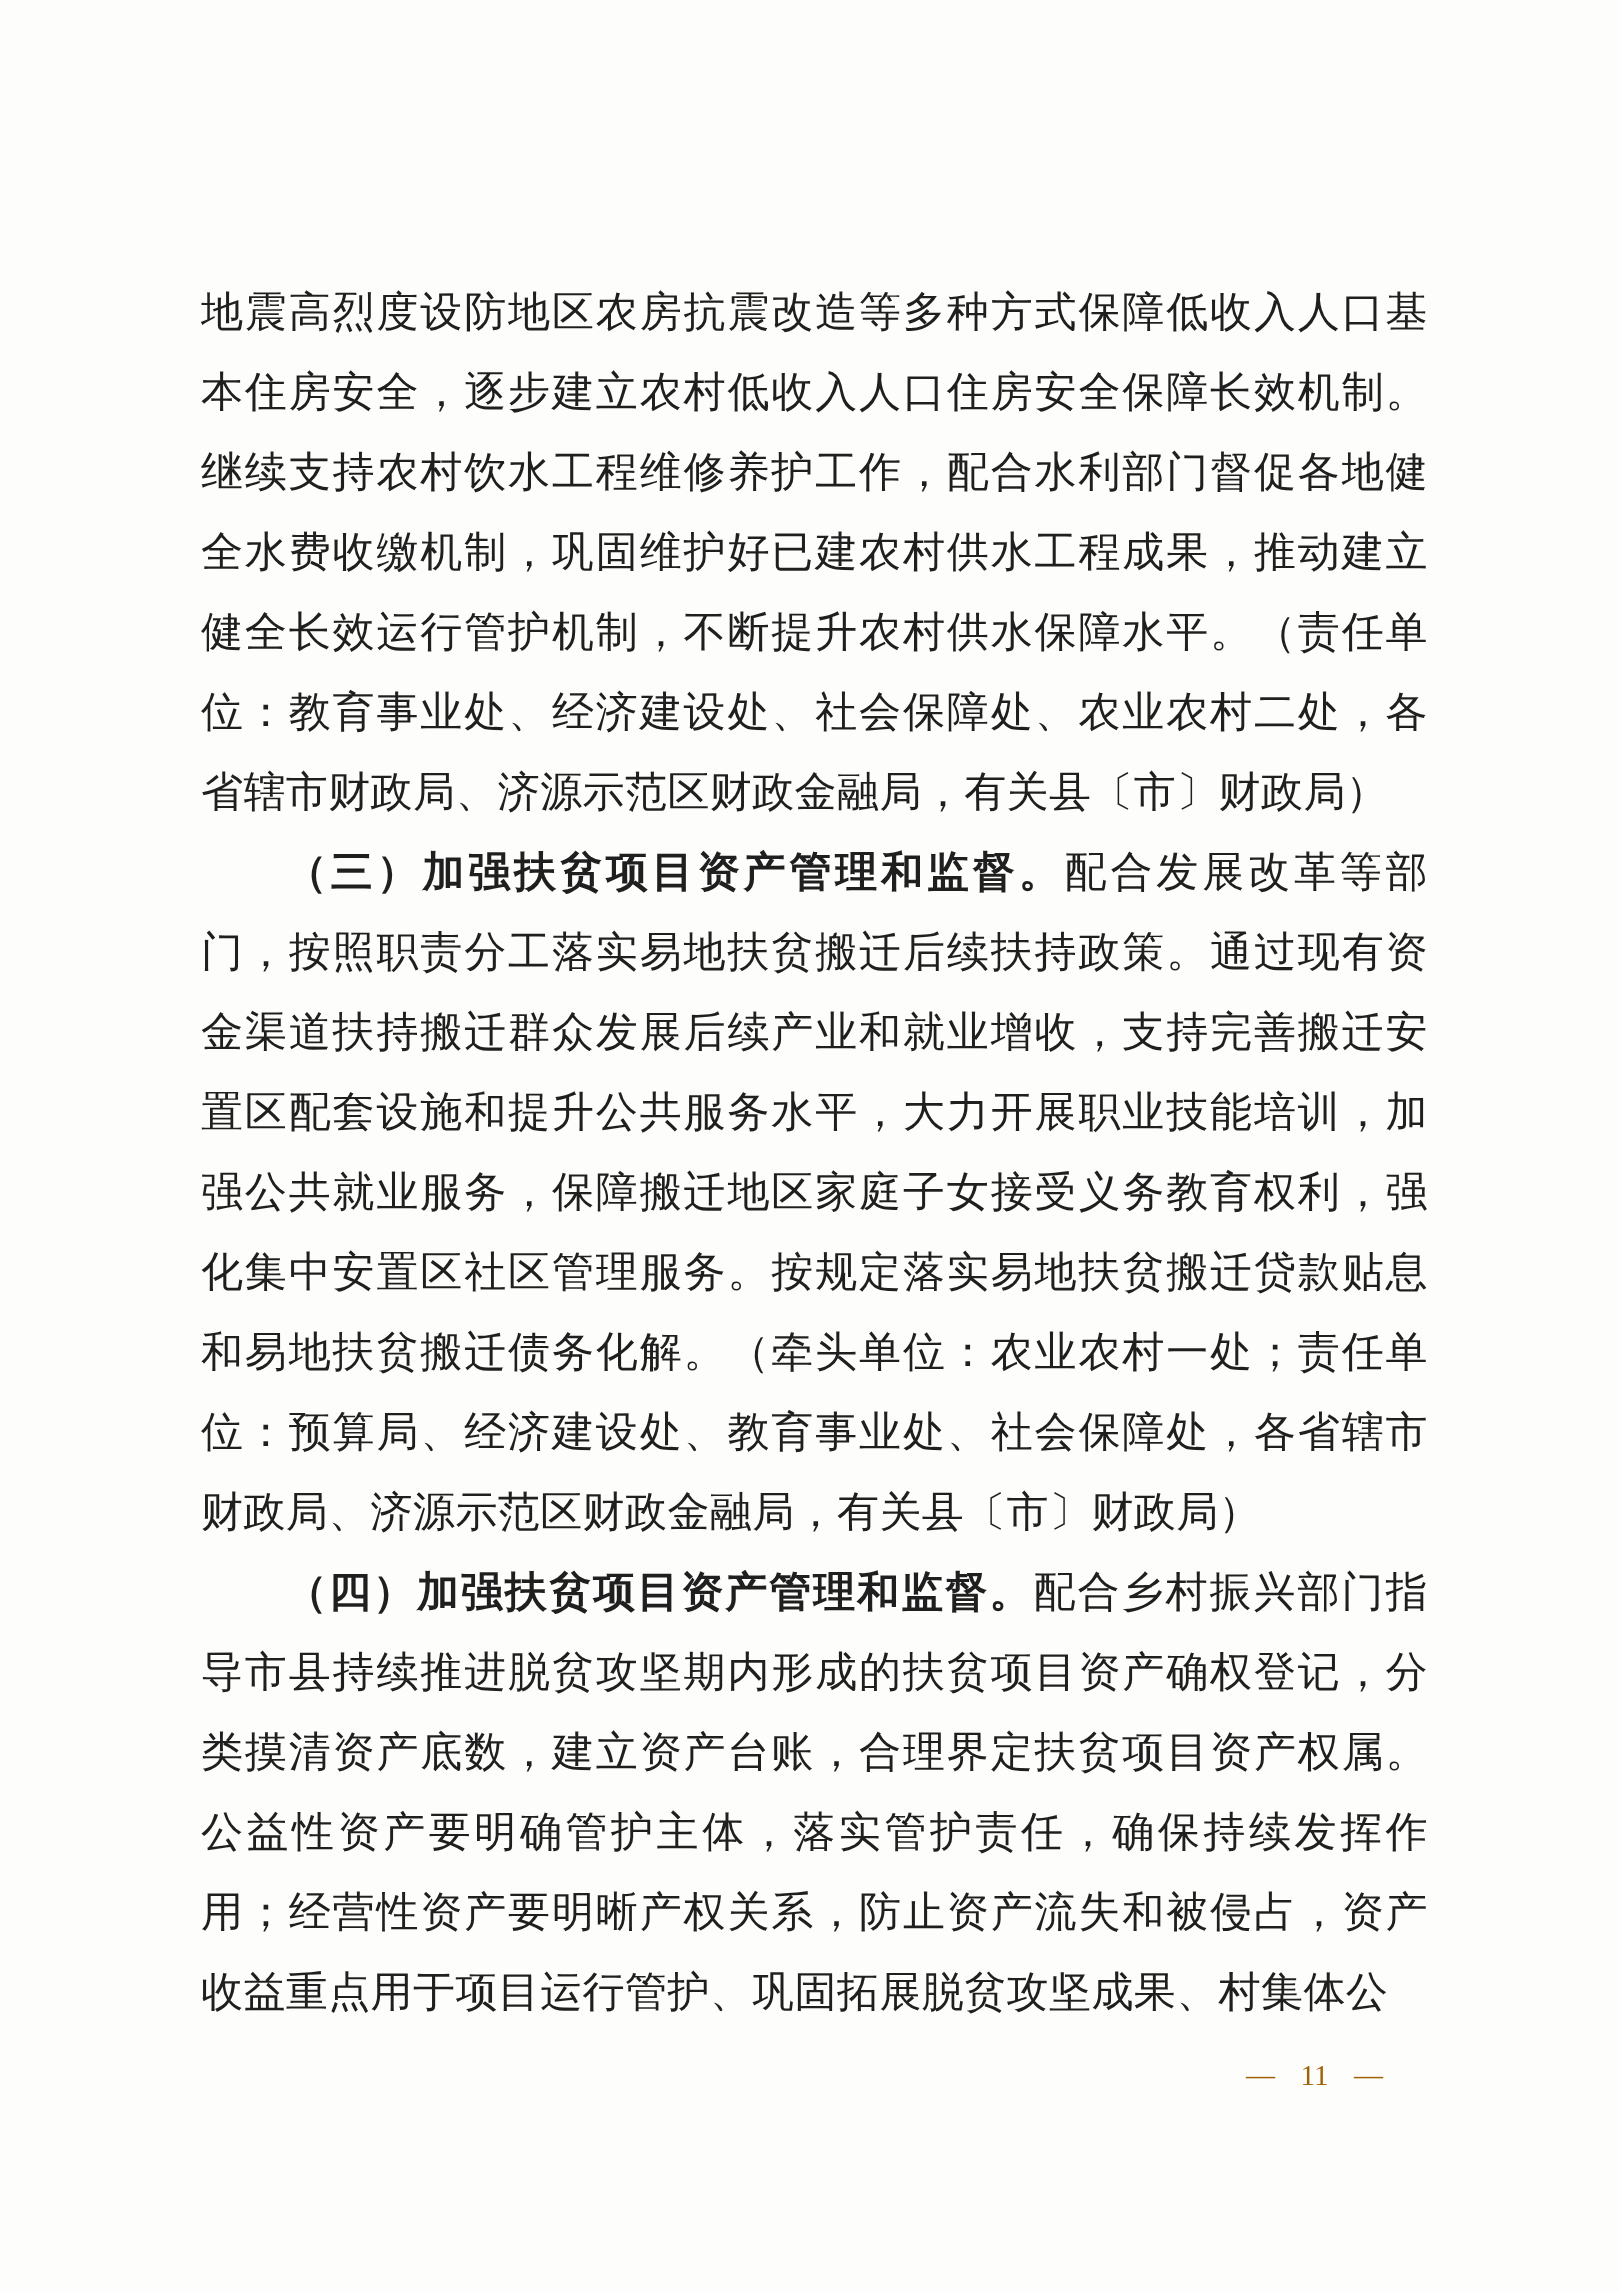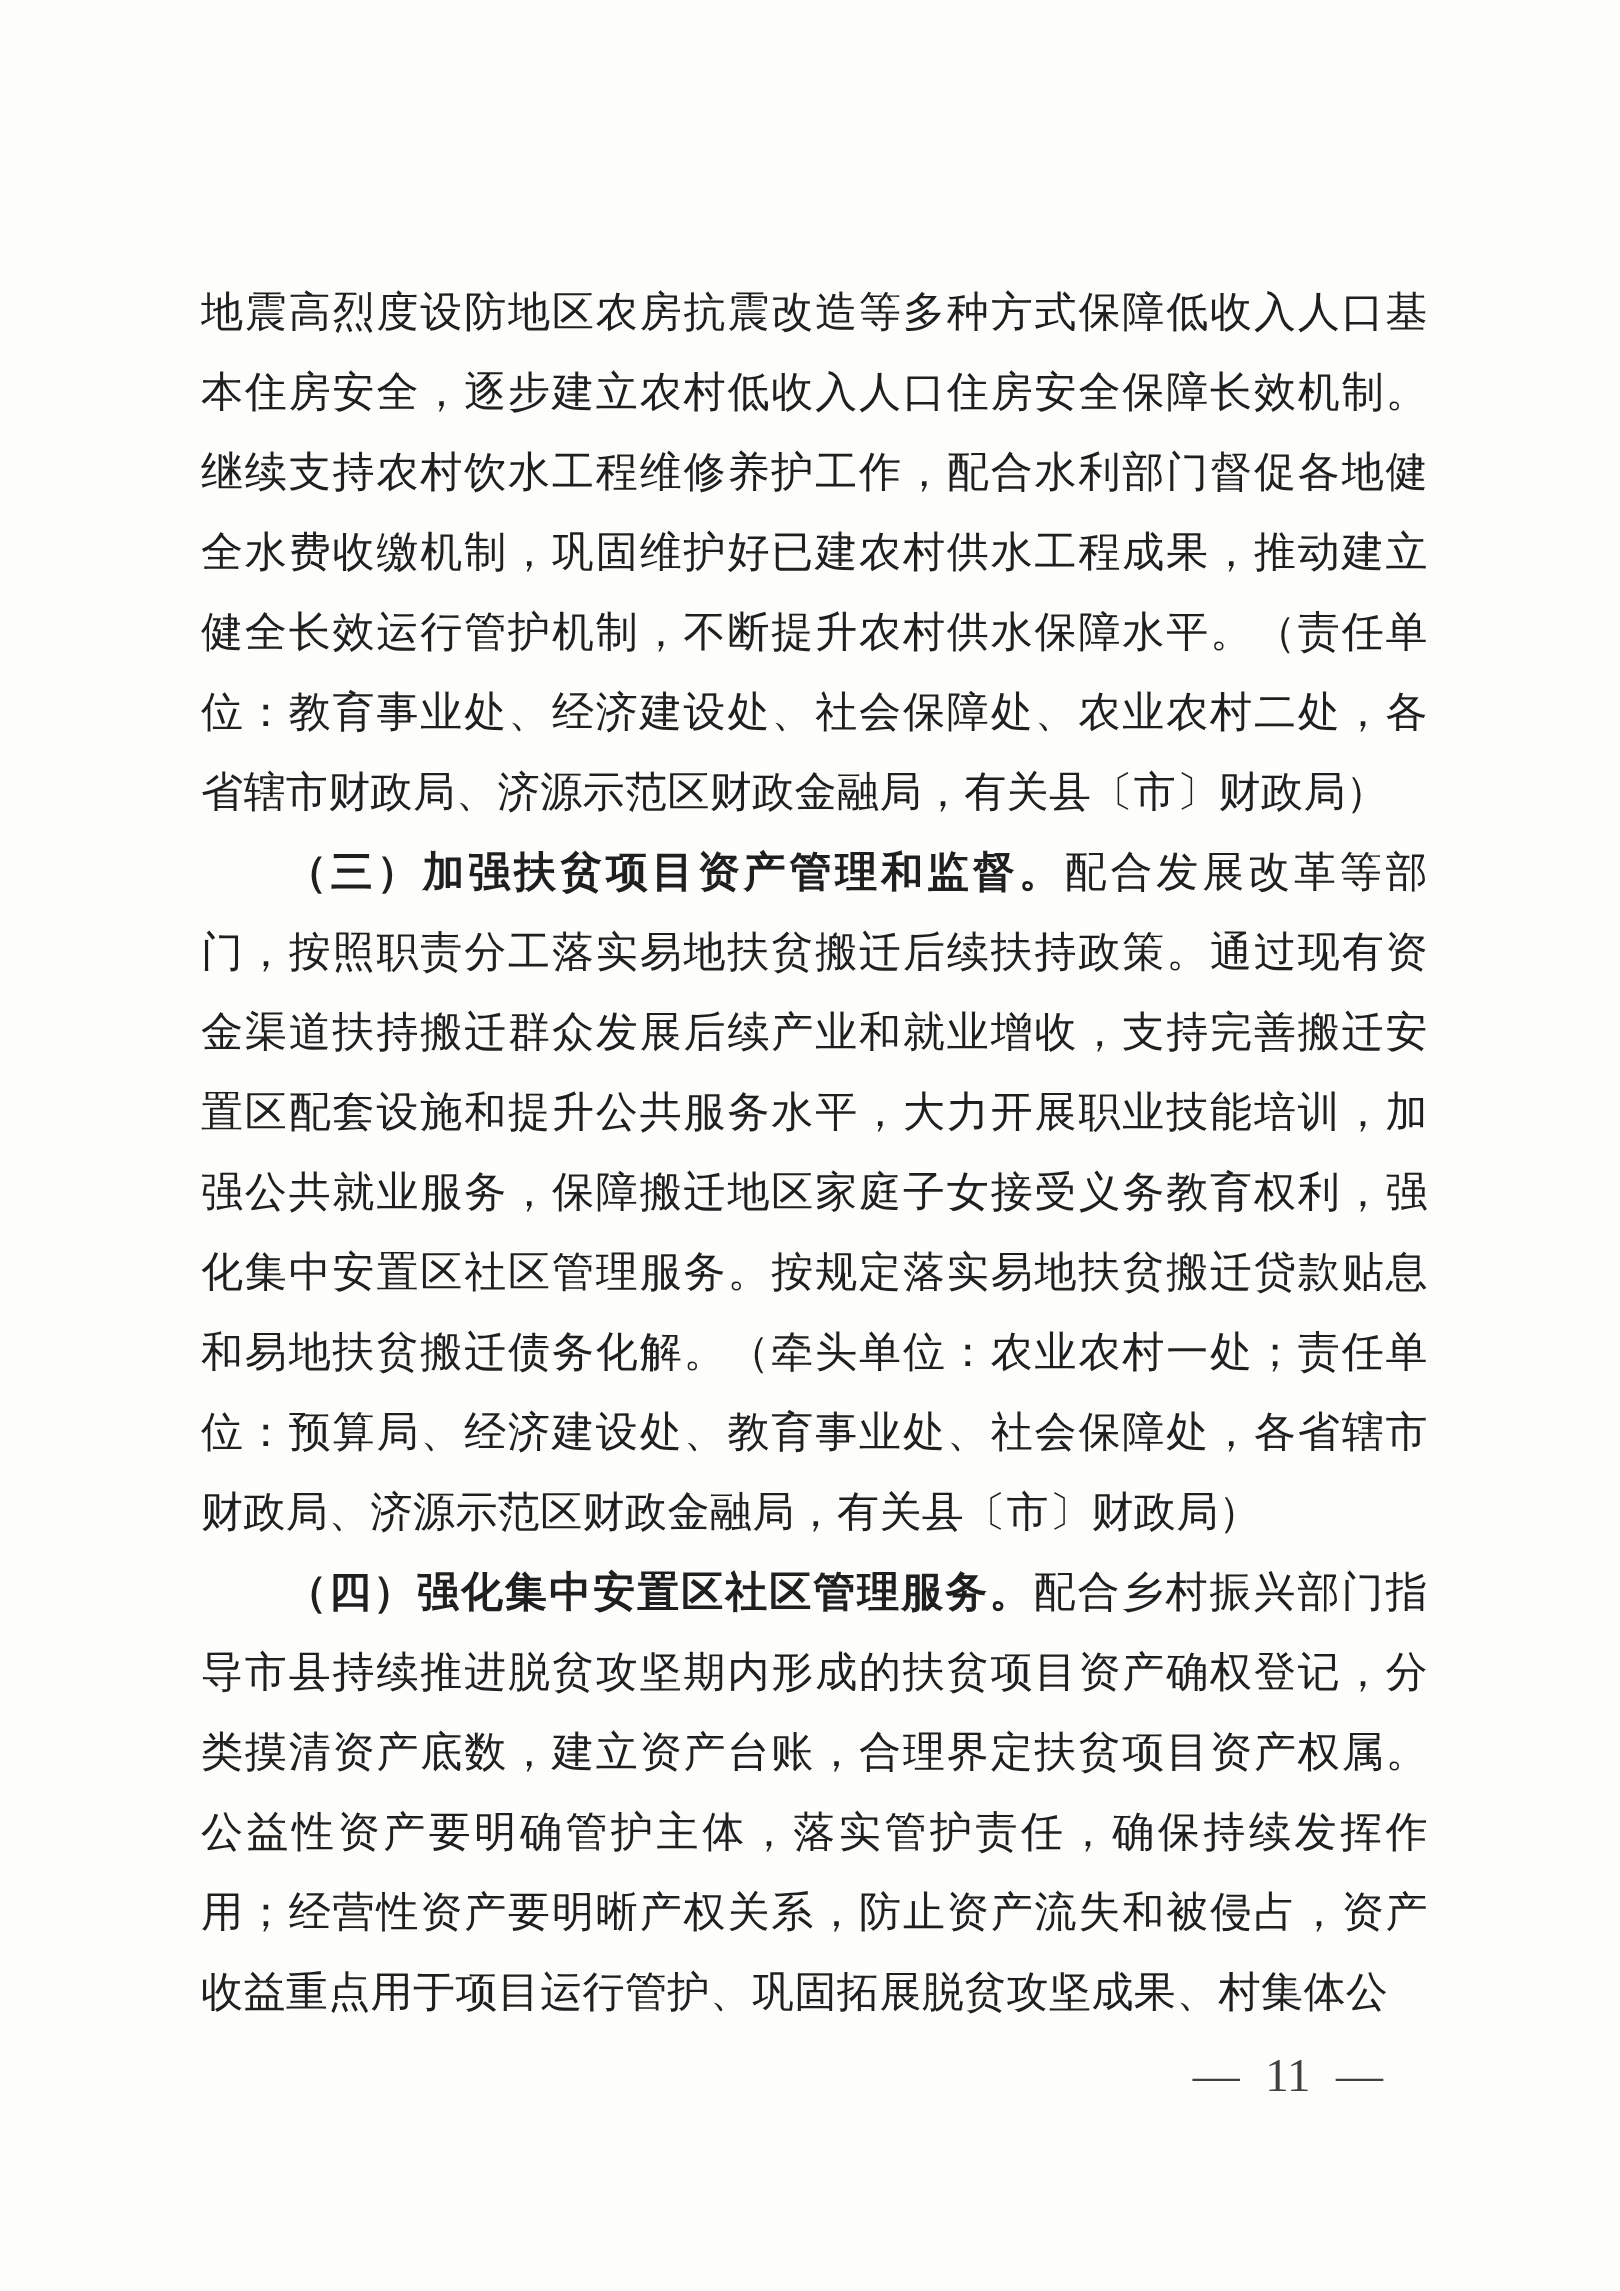--- a/index.html
+++ b/index.html
@@ -37,41 +37,41 @@
   .para.indent {
     text-indent: 2em;
   }
   .para-head {
     font-weight: bold;
   }
   .footer {
     position: absolute;
     top: 2054px;
     right: 263px;
-    font-size: 47px;
+    font-size: 29px;
     line-height: 43px;
     white-space: nowrap;
-    color: #404040;
+    color: #a16207;
   }
   .footer .num {
     display: inline-block;
     margin: 0 25.5px;
   }
 </style>
 </head>
 <body>
 
 <div class="page">
 
   <div class="text-block">
 
     <p class="para"><span class="para-head"></span><span>地震高烈度设防地区农房抗震改造等多种方式保障低收入人口基本住房安全，逐步建立农村低收入人口住房安全保障长效机制。继续支持农村饮水工程维修养护工作，配合水利部门督促各地健全水费收缴机制，巩固维护好已建农村供水工程成果，推动建立健全长效运行管护机制，不断提升农村供水保障水平。（责任单位：教育事业处、经济建设处、社会保障处、农业农村二处，各省辖市财政局、济源示范区财政金融局，有关县〔市〕财政局）</span></p>
 
     <p class="para indent"><span class="para-head">（三）加强扶贫项目资产管理和监督。</span><span>配合发展改革等部门，按照职责分工落实易地扶贫搬迁后续扶持政策。通过现有资金渠道扶持搬迁群众发展后续产业和就业增收，支持完善搬迁安置区配套设施和提升公共服务水平，大力开展职业技能培训，加强公共就业服务，保障搬迁地区家庭子女接受义务教育权利，强化集中安置区社区管理服务。按规定落实易地扶贫搬迁贷款贴息和易地扶贫搬迁债务化解。（牵头单位：农业农村一处；责任单位：预算局、经济建设处、教育事业处、社会保障处，各省辖市财政局、济源示范区财政金融局，有关县〔市〕财政局）</span></p>
 
-    <p class="para indent"><span class="para-head">（四）强化集中安置区社区管理服务。</span><span>配合乡村振兴部门指导市县持续推进脱贫攻坚期内形成的扶贫项目资产确权登记，分类摸清资产底数，建立资产台账，合理界定扶贫项目资产权属。公益性资产要明确管护主体，落实管护责任，确保持续发挥作用；经营性资产要明晰产权关系，防止资产流失和被侵占，资产收益重点用于项目运行管护、巩固拓展脱贫攻坚成果、村集体公</span></p>
+    <p class="para indent"><span class="para-head">（四）加强扶贫项目资产管理和监督。</span><span>配合乡村振兴部门指导市县持续推进脱贫攻坚期内形成的扶贫项目资产确权登记，分类摸清资产底数，建立资产台账，合理界定扶贫项目资产权属。公益性资产要明确管护主体，落实管护责任，确保持续发挥作用；经营性资产要明晰产权关系，防止资产流失和被侵占，资产收益重点用于项目运行管护、巩固拓展脱贫攻坚成果、村集体公</span></p>
 
   </div>
 
   <div class="footer"><span>—</span><span class="num">11</span><span>—</span></div>
 
 </div>
 
 
 </body></html>

